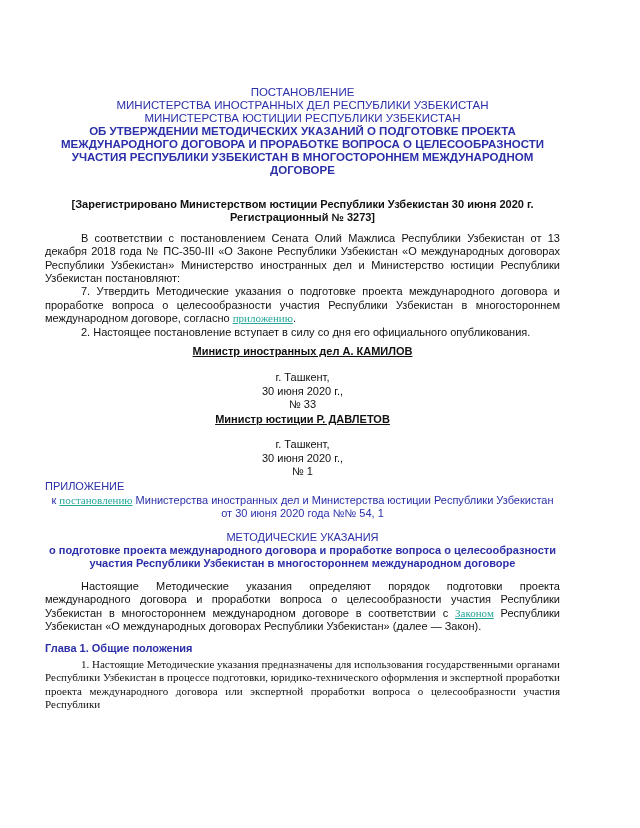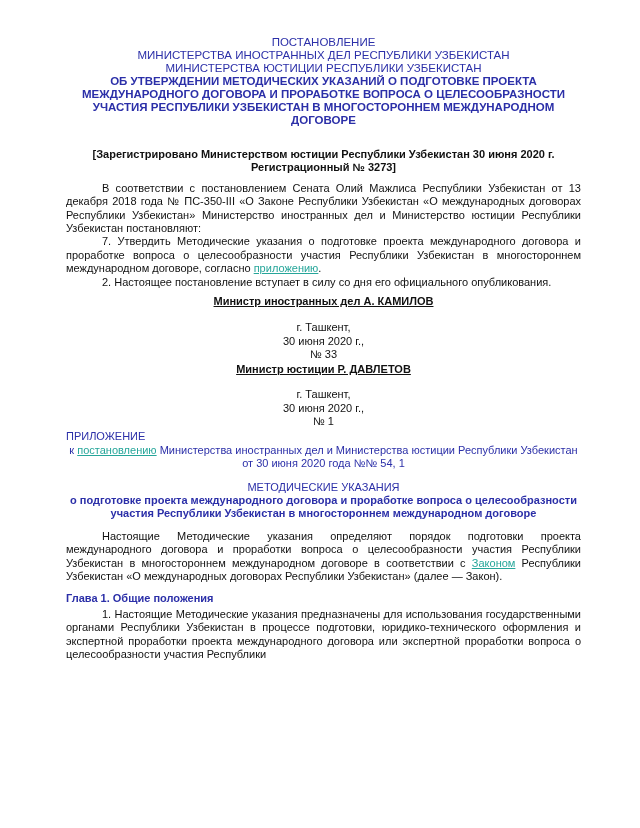--- a/index.html
+++ b/index.html
@@ -17,23 +17,23 @@
       font-family: "Liberation Sans", sans-serif;
       color: var(--text-color);
       overflow: hidden;
     }
     .page {
       width: 640px;
       height: 828px;
       background: var(--page-bg);
     }
     .content {
-      margin-left: 66px;
+      margin-left: 45px;
       width: 515px;
-      padding-top: 36px;
+      padding-top: 86px;
       font-size: 11px;
       line-height: 13.4px;
     }
     .doc-title {
       text-align: center;
       color: var(--heading-color);
       font-size: 11.5px;
       line-height: 13px;
     }
     .doc-title .subject { font-weight: bold; }
@@ -78,25 +78,26 @@
       color: var(--heading-color);
       font-weight: bold;
     }
     .intro { margin-top: 9px; }
     .chapter {
       text-align: left;
       color: var(--heading-color);
       font-weight: bold;
       margin-top: 9px;
     }
-    .body-para { margin-top: 2px; }
+    .body-para { margin-top: 2px; font-family: Liberation Serif, serif; }
     a.doc-link {
       color: var(--link-color);
       text-decoration: underline;
       cursor: pointer;
+      font-family: Liberation Serif, serif;
     }
   </style>
 </head>
 <body>
 
 <div class="page">
   <div class="content">
 
     <div class="doc-title">
       <div>ПОСТАНОВЛЕНИЕ</div>

